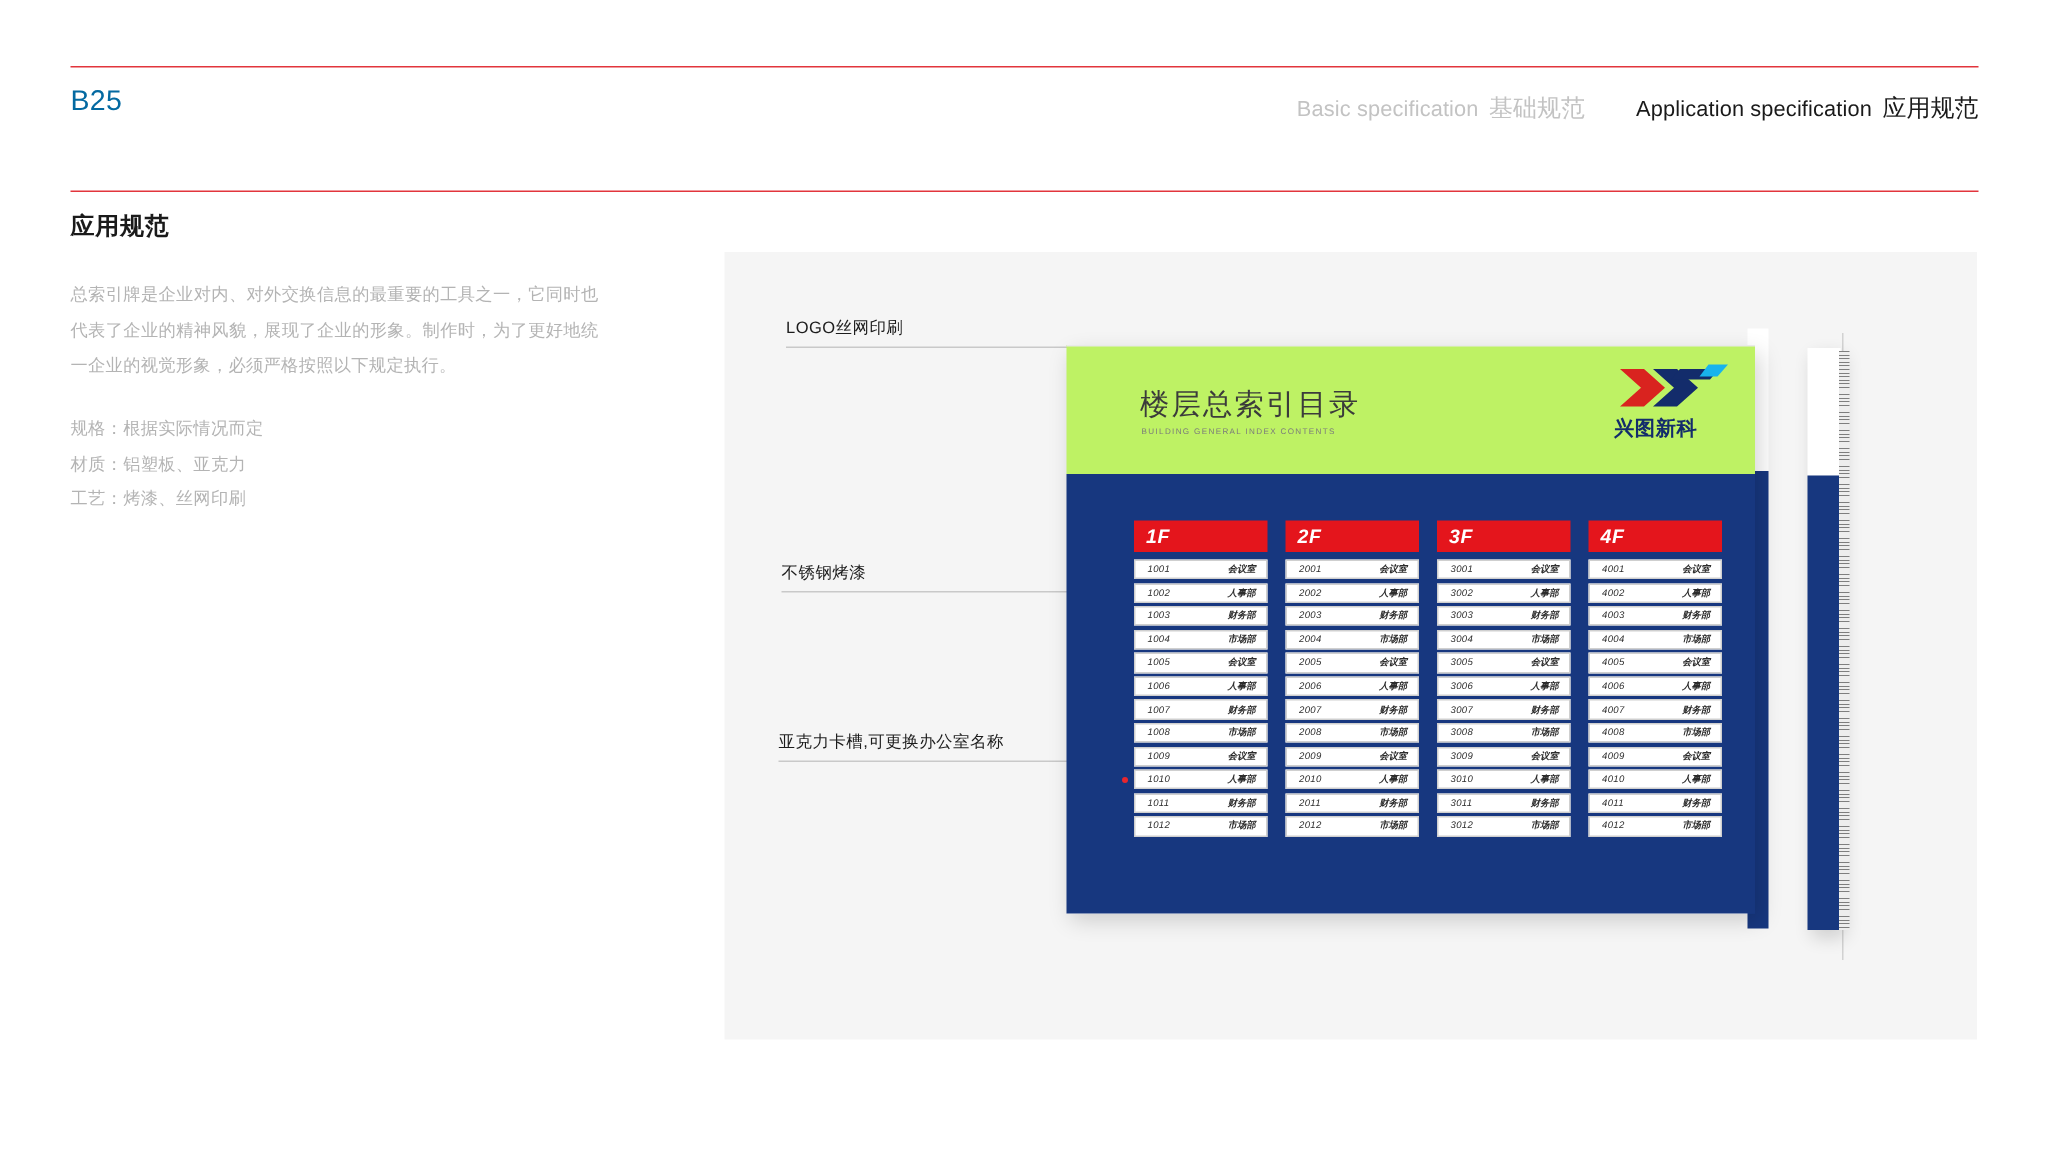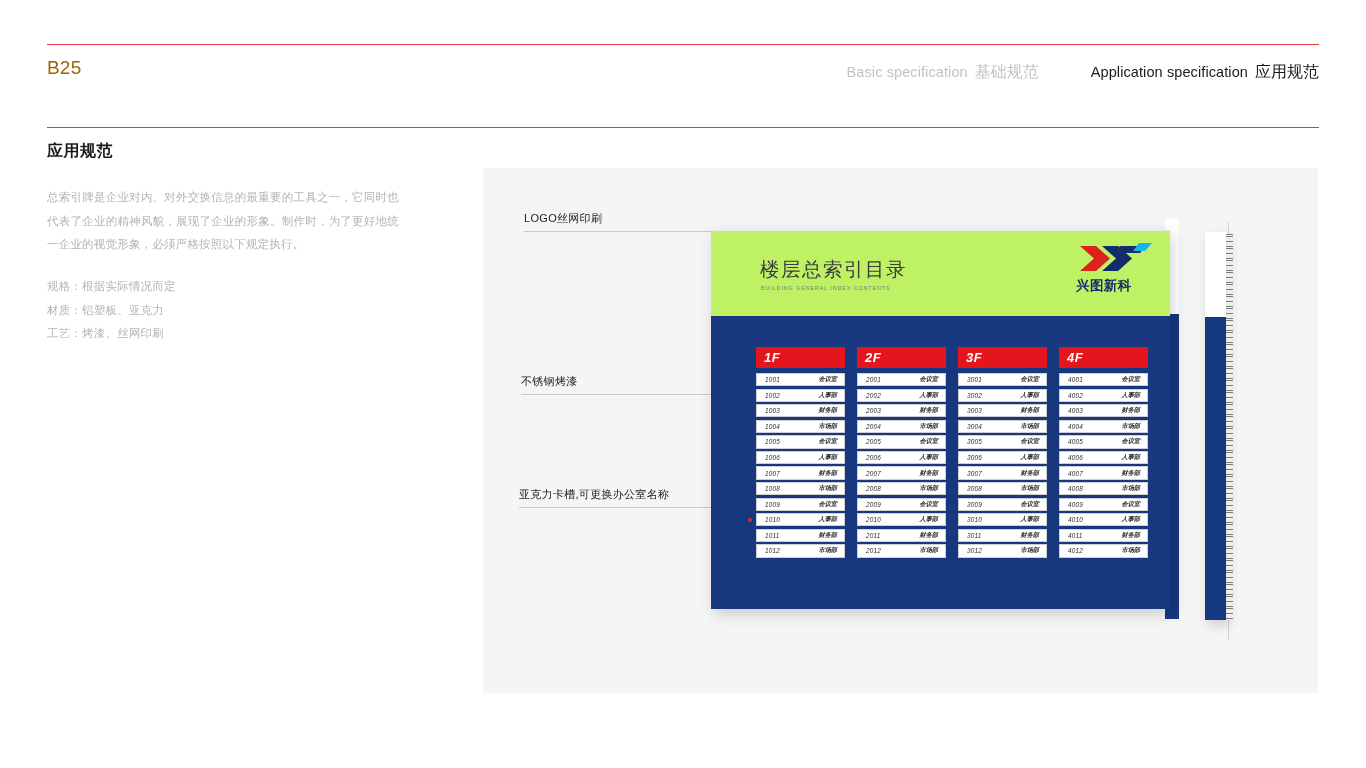--- a/index.html
+++ b/index.html
@@ -15,25 +15,25 @@
     background: #ffffff;
   }
 
   
   .rule-top {
     position: absolute; left: 47px; top: 44px; width: 1272px; height: 1px;
     background: #e2353c;
   }
   .page-code {
     position: absolute; left: 47px; top: 57px;
-    font-size: 19px; color: #a16207; letter-spacing: .2px;
+    font-size: 19px; color: #0369a1; letter-spacing: .2px;
   }
   .hdr-right {
     position: absolute; right: 47px; top: 62px;
-    display: flex; align-items: baseline; gap: 52px;
+    display: flex; align-items: baseline; gap: 34px;
     white-space: nowrap;
   }
   .hdr-item { display: flex; align-items: baseline; gap: 7px; }
   .hdr-en { font-size: 14.5px; letter-spacing: .1px; }
   .hdr-cn { font-size: 16px; }
   .hdr-basic .hdr-en, .hdr-basic .hdr-cn { color: #c3c3c3; }
   .hdr-app .hdr-en { color: #1a1a1a; }
   .hdr-app .hdr-cn { color: #1a1a1a; }
 
   .rule-sub {

